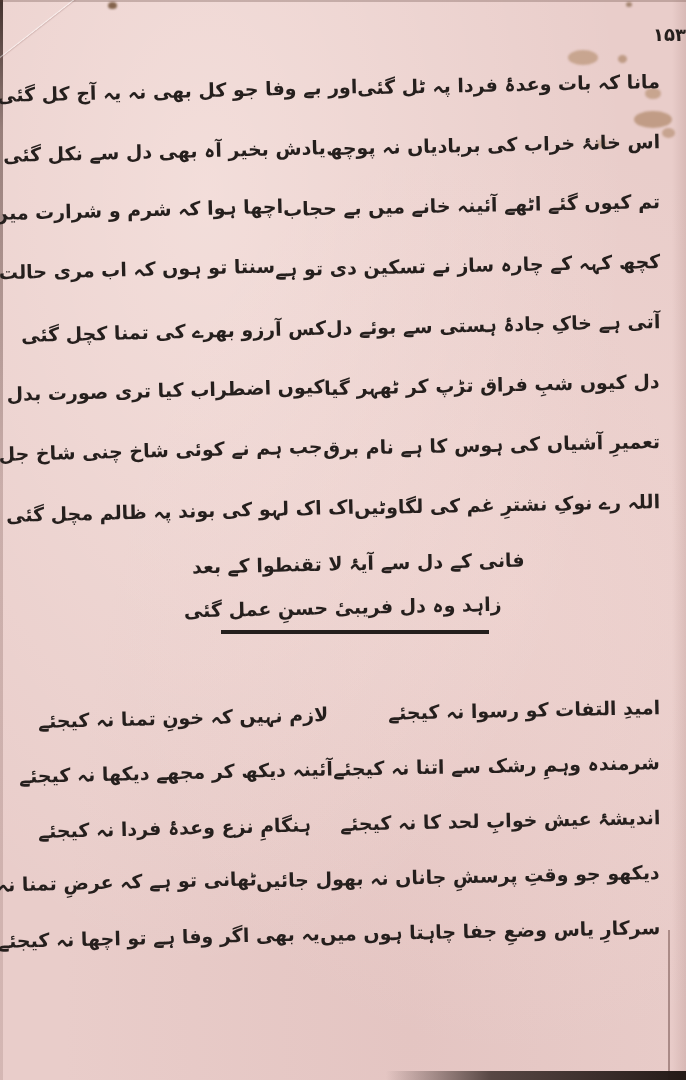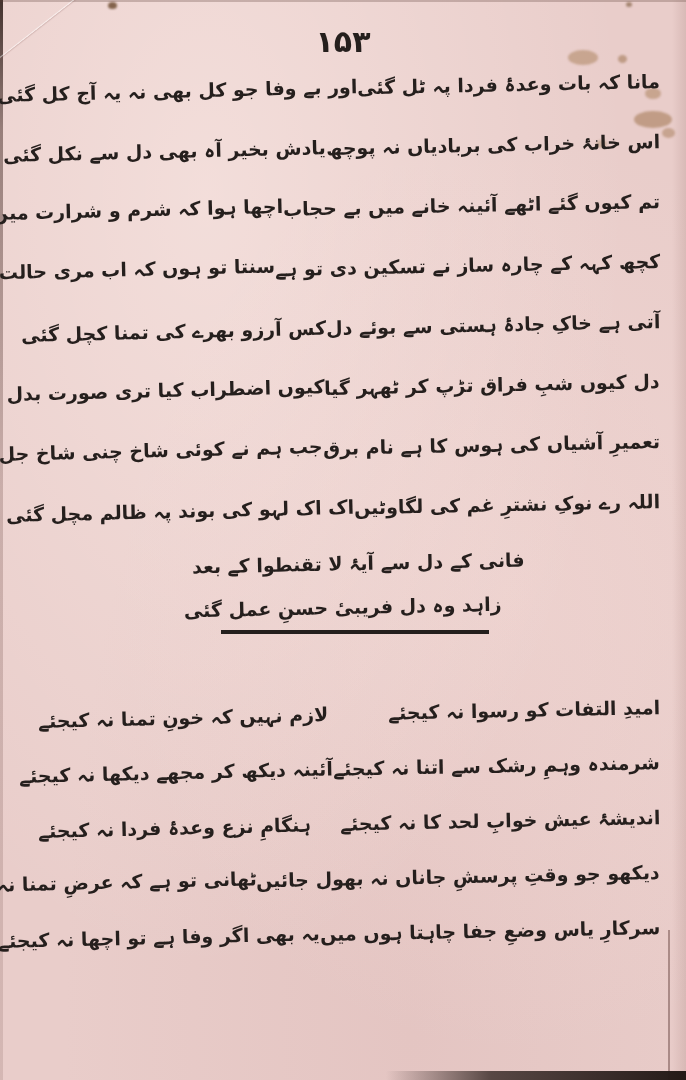--- a/index.html
+++ b/index.html
@@ -26,22 +26,22 @@
   .s1{left:108px;top:2px;width:9px;height:7px;background:rgba(95,60,30,.75);}
   .s2{left:626px;top:2px;width:6px;height:5px;background:rgba(110,75,40,.55);}
   .s3{left:568px;top:50px;width:30px;height:15px;background:rgba(150,105,55,.40);}
   .s4{left:618px;top:55px;width:9px;height:8px;background:rgba(140,95,50,.45);}
   .s5{left:645px;top:88px;width:16px;height:11px;background:rgba(150,105,55,.40);}
   .s6{left:634px;top:111px;width:38px;height:17px;background:rgba(145,98,50,.45);}
   .s7{left:662px;top:128px;width:13px;height:10px;background:rgba(145,98,50,.38);}
   .s8{left:596px;top:140px;width:11px;height:8px;background:rgba(150,110,60,.30);}
   
   .ink{color:#251f1d;}
-  .page-number{position:absolute;top:24px;left:0;width:100%;text-align:center;
-    font-size:30px;font-weight:bold;letter-spacing:2px;}
+  .page-number{position:absolute;top:24px;left:0;width:100%;text-align:right;
+    font-size:18px;font-weight:bold;letter-spacing:2px;}
   .ghazal{position:absolute;left:0;width:100%;}
   .g1{top:70px;}
   .g2{top:696px;}
   .couplet{direction:rtl;display:flex;justify-content:space-between;
     padding:0 26px 0 38px;height:60px;box-sizing:border-box;align-items:flex-start;}
   .g2 .couplet{height:55px;}
   .misra{font-size:19px;font-weight:bold;white-space:nowrap;transform:rotate(-1.2deg);transform-origin:right center;}
   .misra.m2{transform:translateY(14px) rotate(-1.4deg);transform-origin:left center;}
   .maqta{position:absolute;top:552px;left:0;width:100%;text-align:center;direction:rtl;}
   .maqta-line{font-size:19px;font-weight:bold;white-space:nowrap;}

